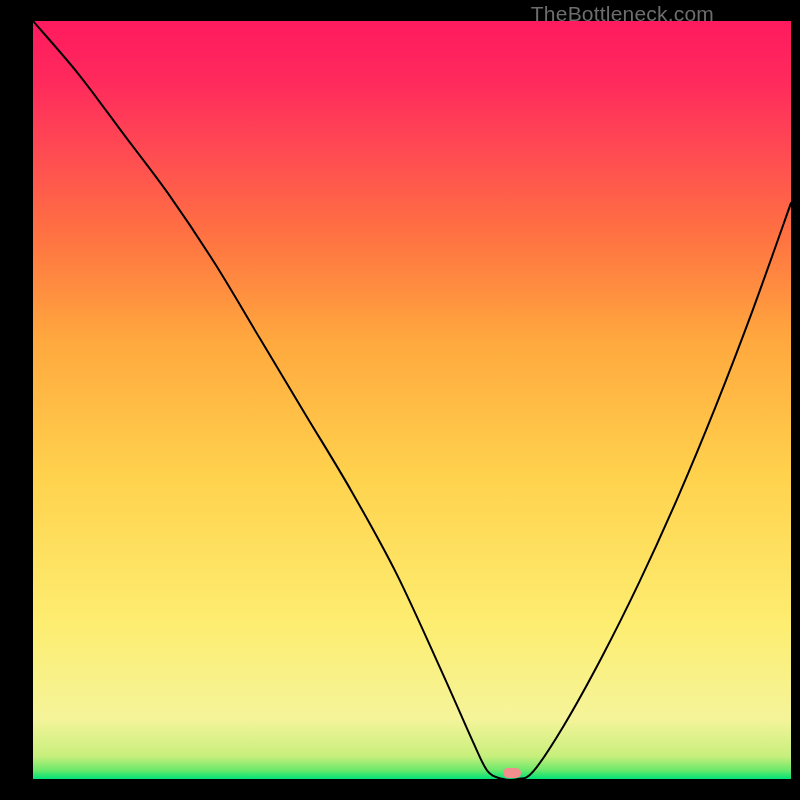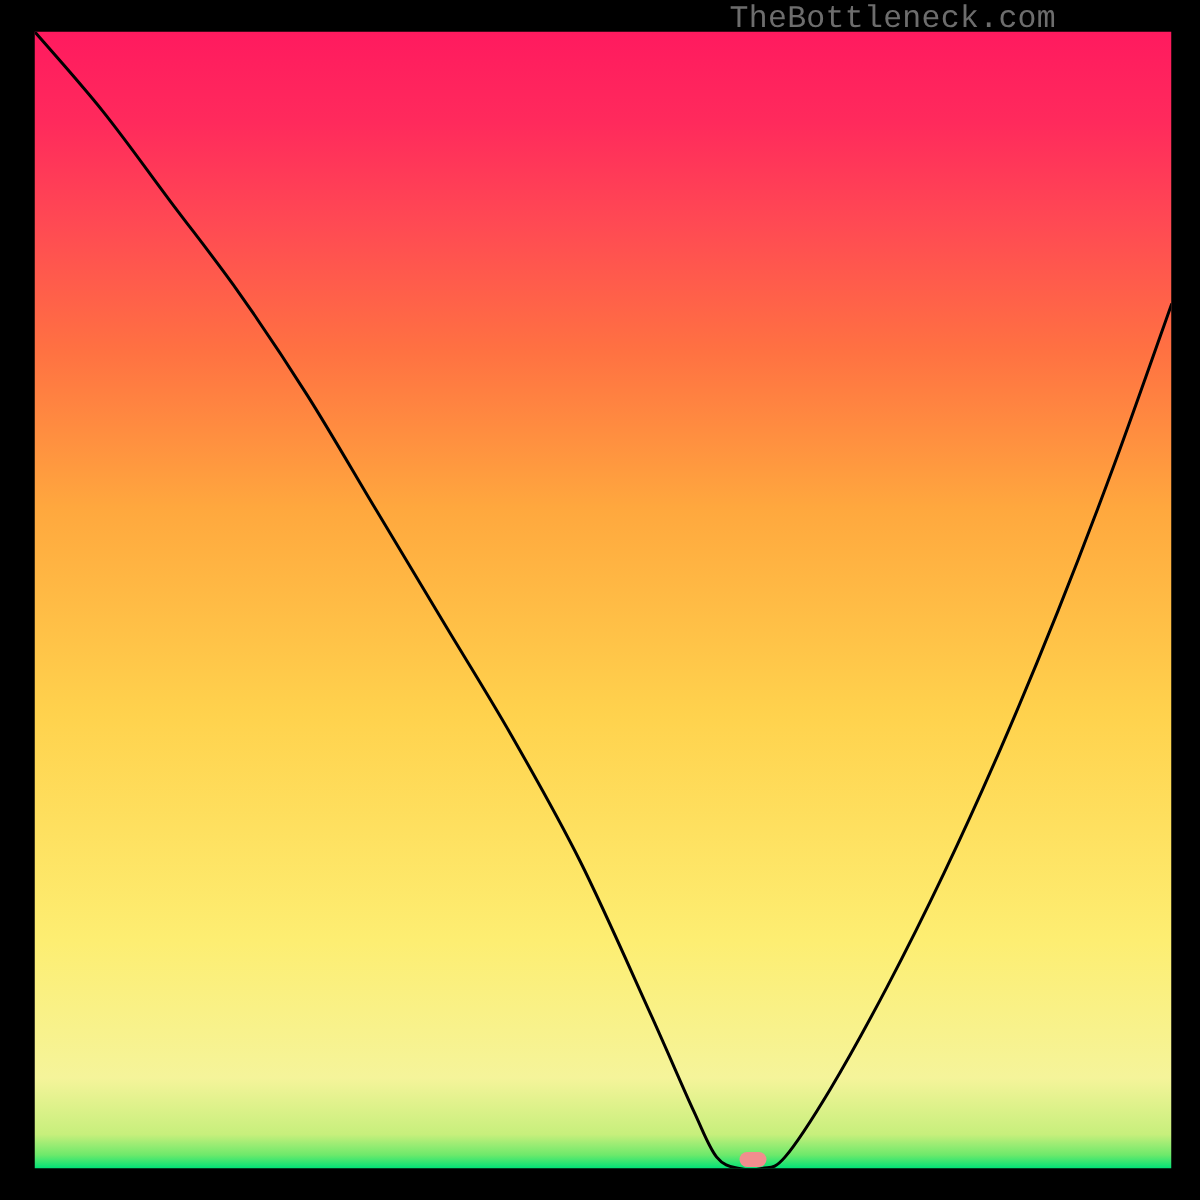--- a/index.html
+++ b/index.html
@@ -7,24 +7,23 @@
     padding: 0;
     width: 800px;
     height: 800px;
     background: #000;
     overflow: hidden;
     font-family: Arial, Helvetica, sans-serif;
   }
   .chart-frame {
     position: absolute;
     top: 0;
-    left: 2px;
+    left: 12px;
     width: 708px;
     height: 800px;
-    font-family: Liberation Mono, monospace;
   }
   .plot-area {
     position: absolute;
     left: 21px;
     top: 21px;
     width: 758px;
     height: 758px;
     overflow: hidden;
   }
   .gradient-bg {

